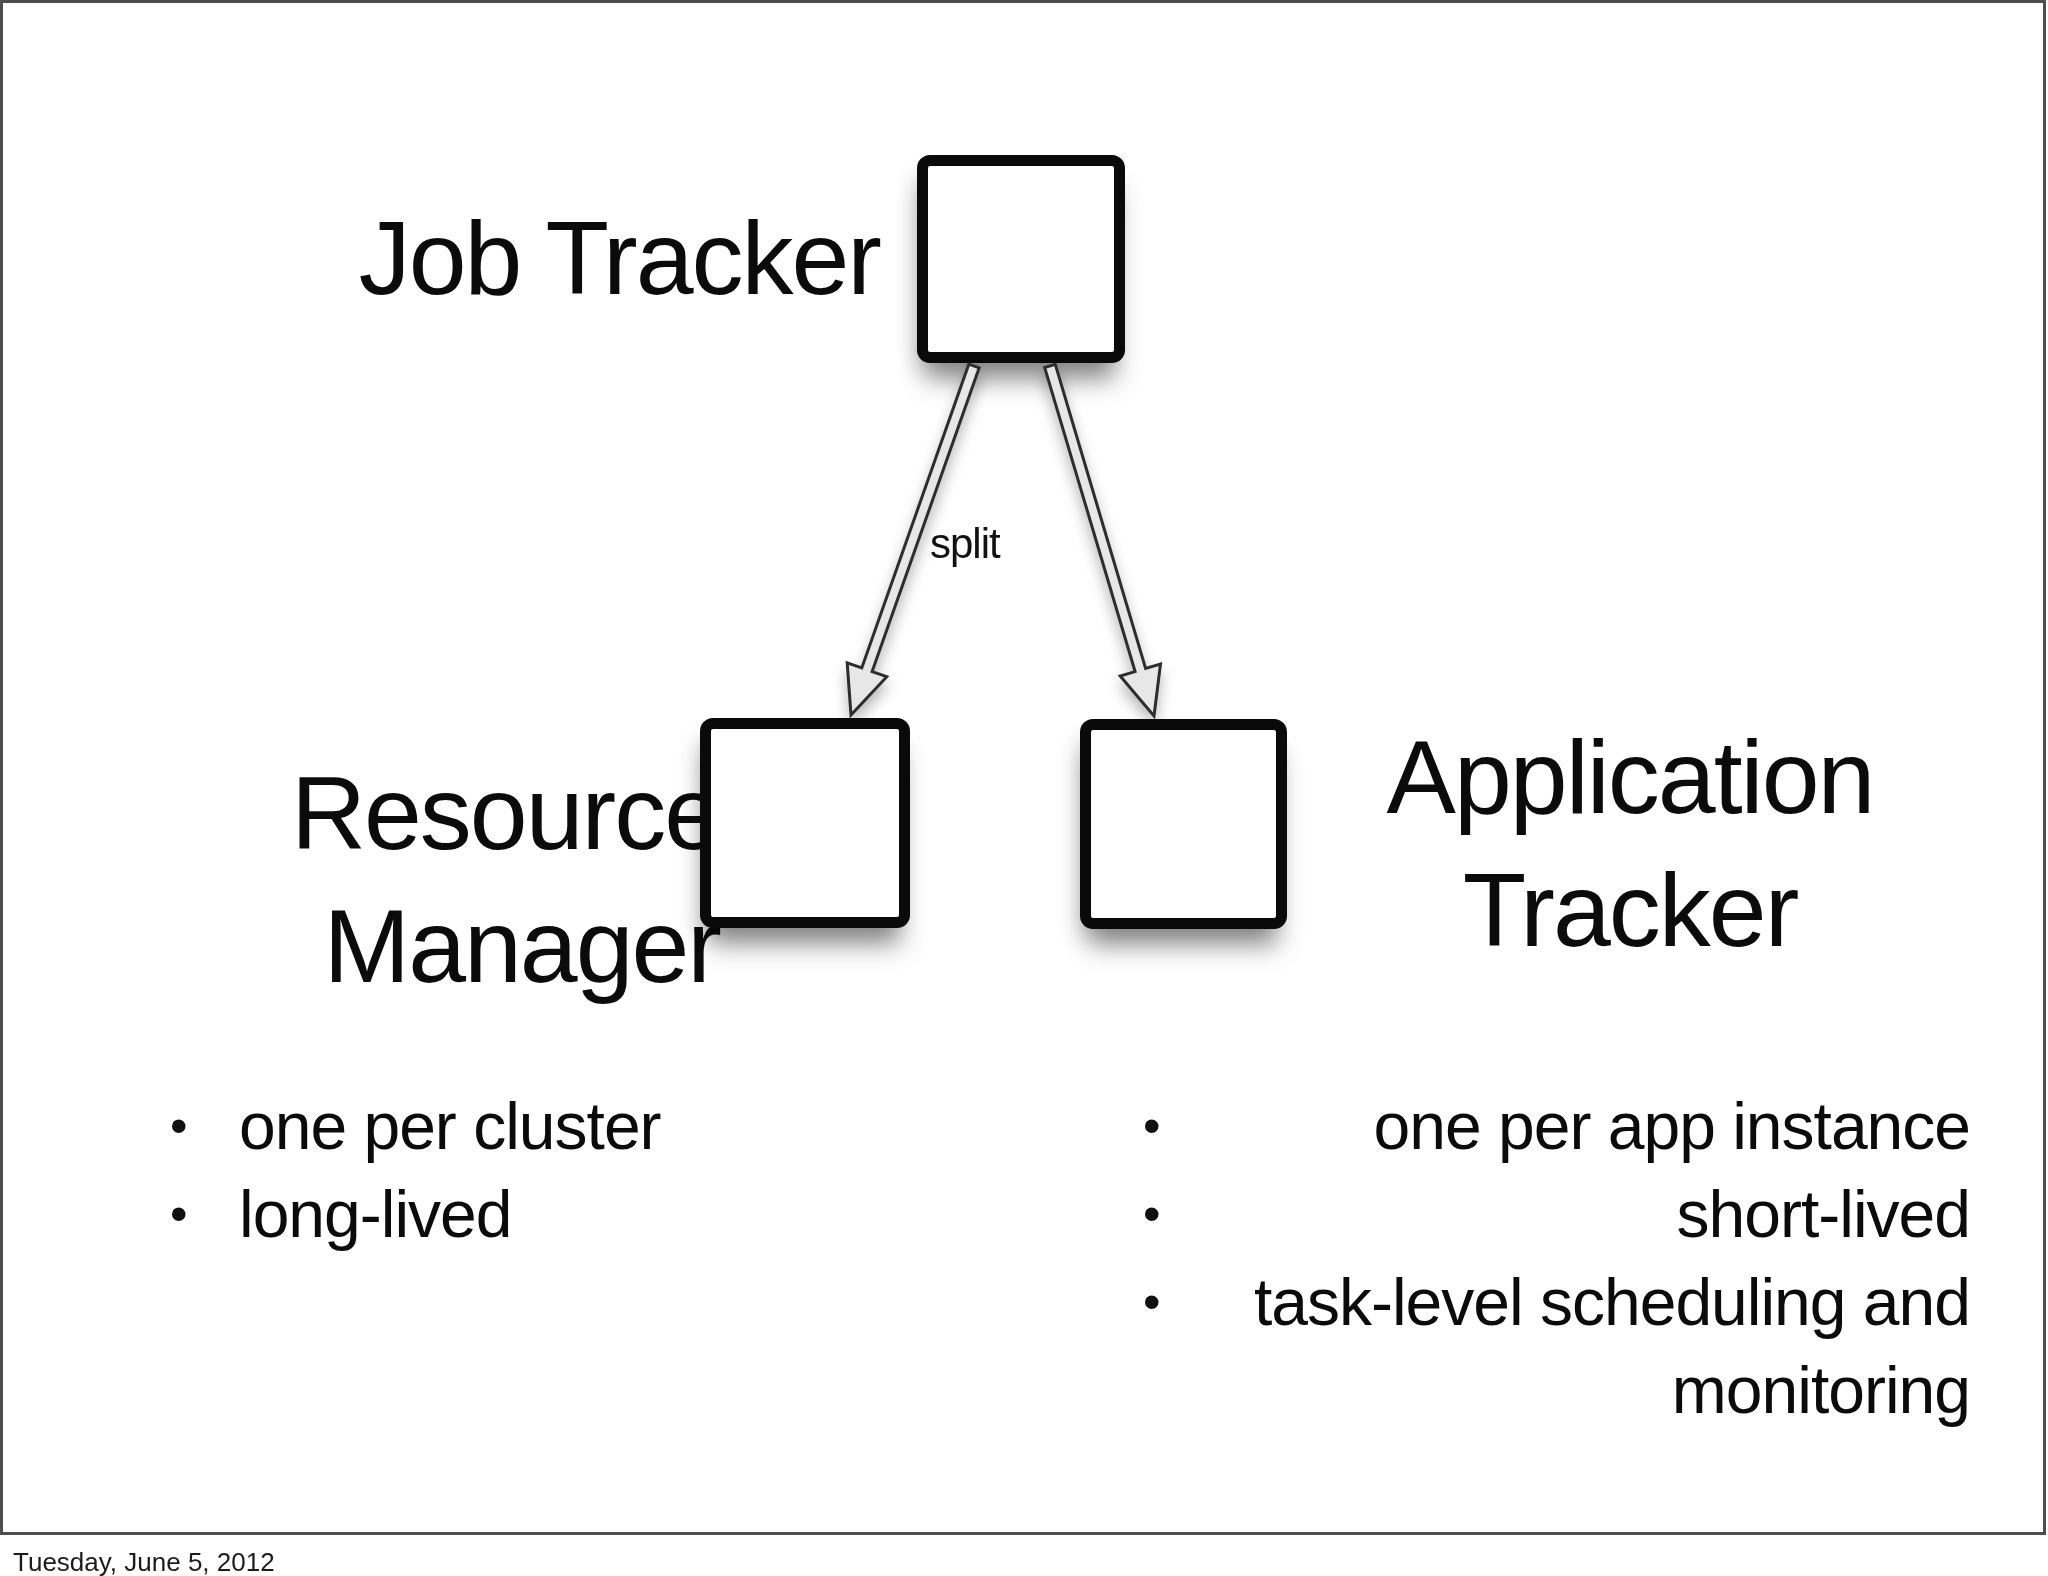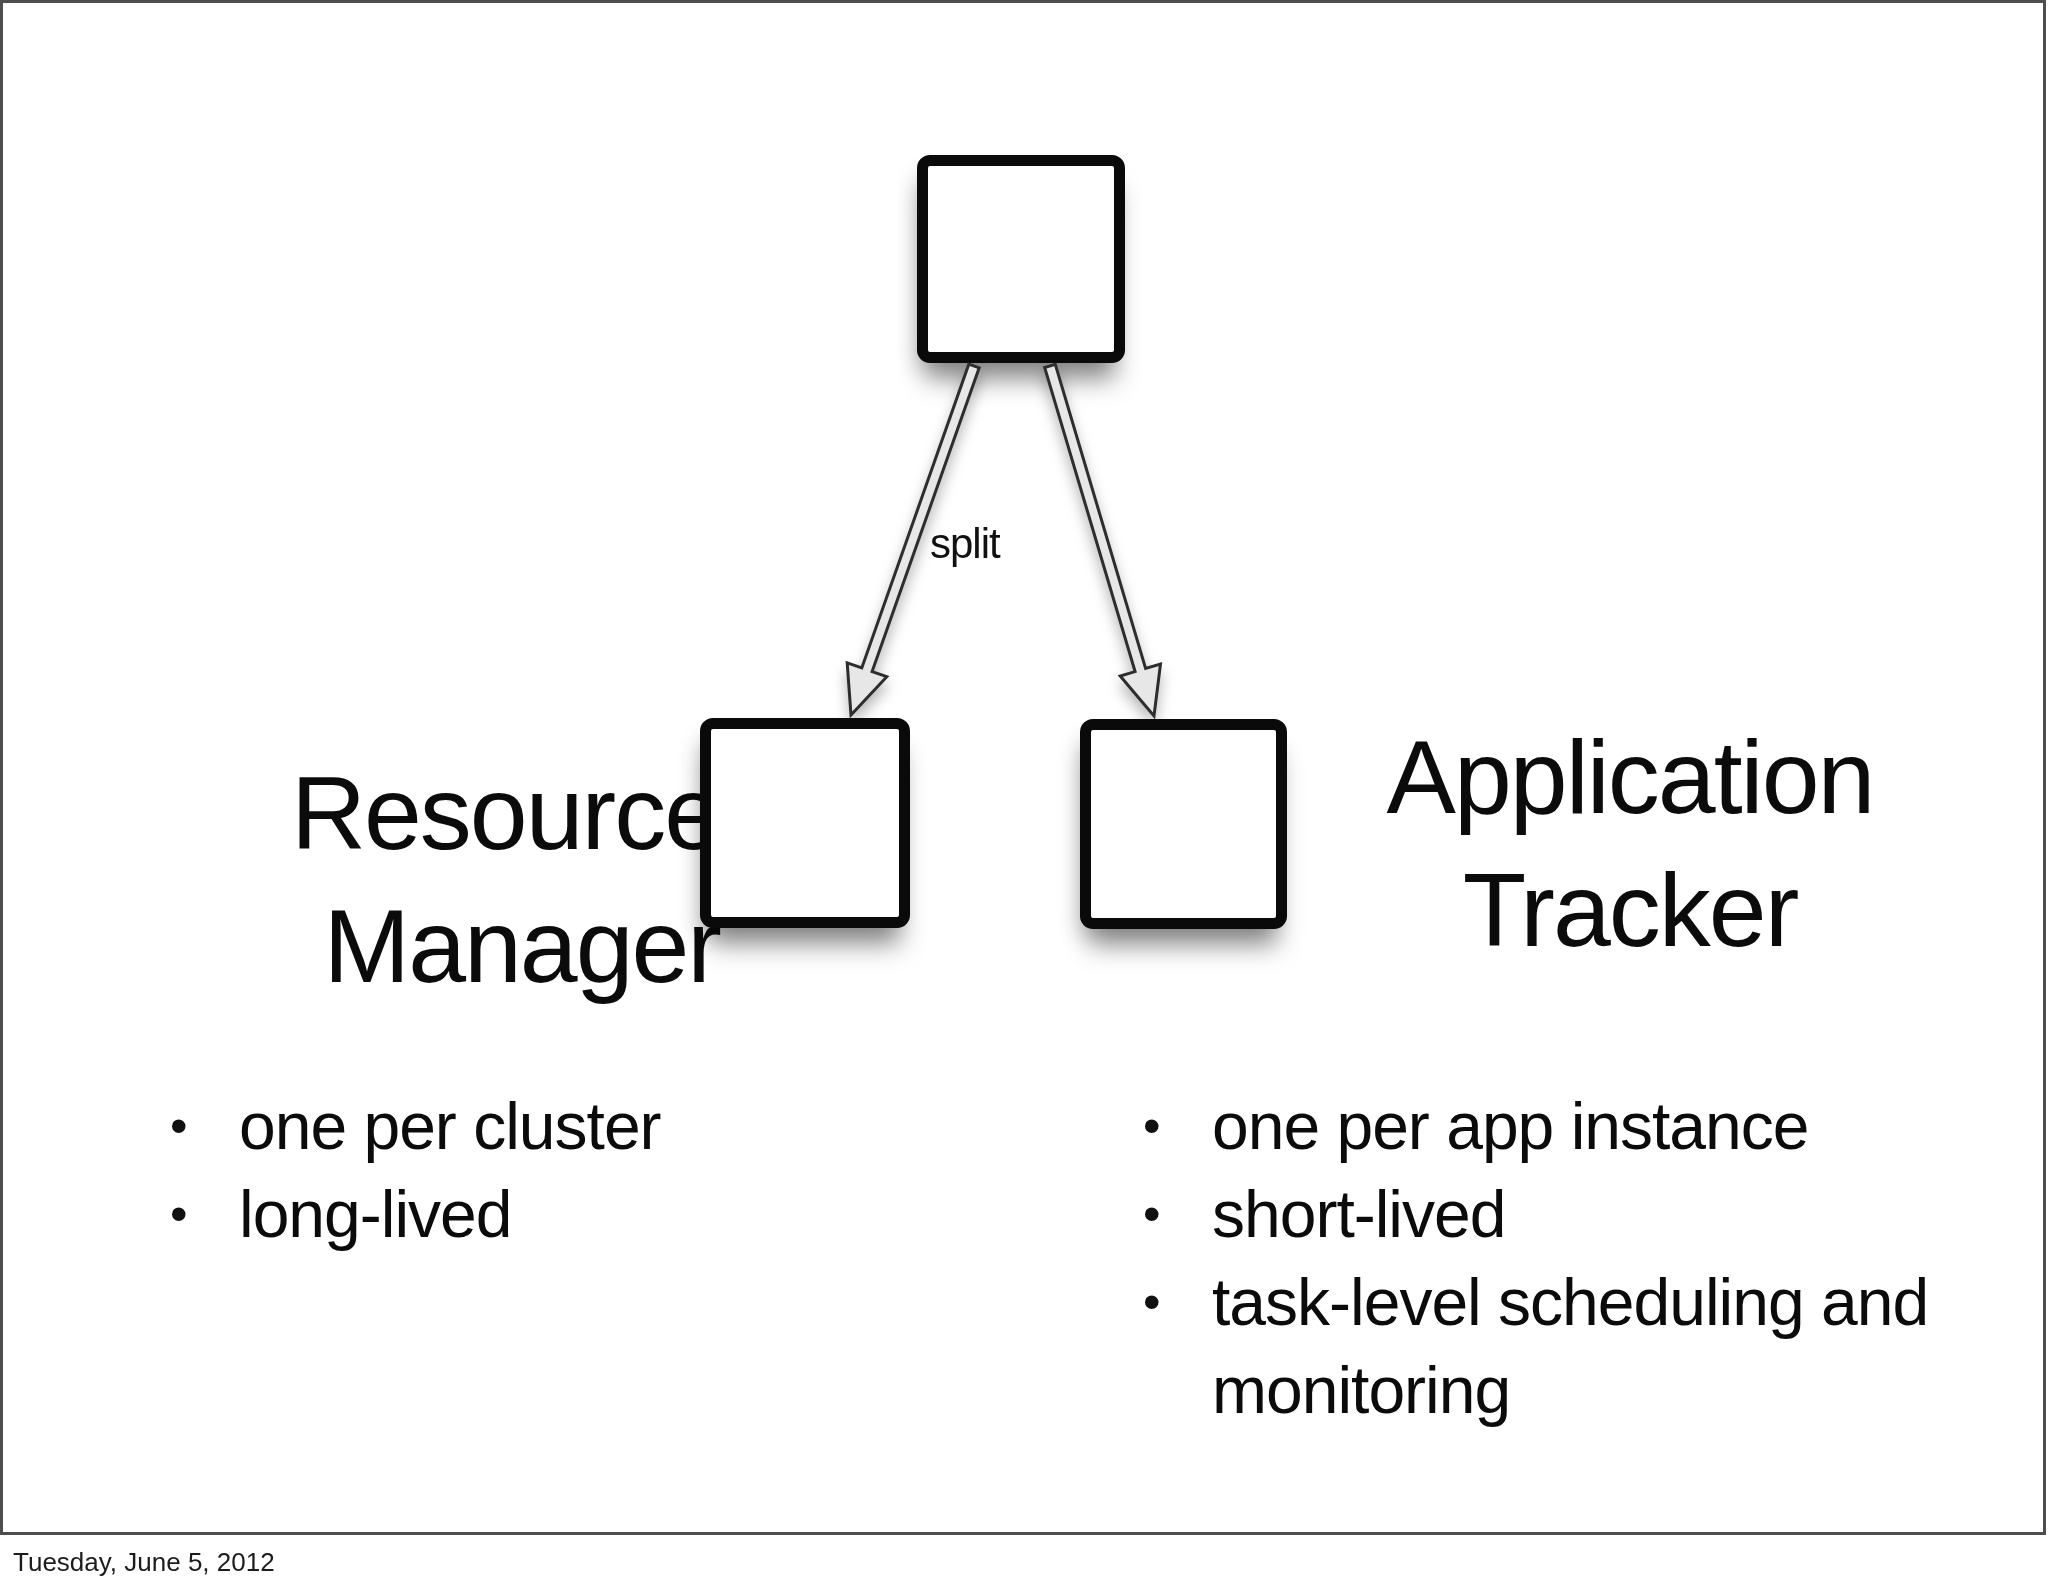--- a/index.html
+++ b/index.html
@@ -43,40 +43,41 @@
   .arrow-poly{
     fill:#e7e7e7;stroke:#2d2d2d;stroke-width:3;stroke-linejoin:miter;
     filter:drop-shadow(0 9px 7px rgba(0,0,0,0.28));
   }
   
   .bullet-list{
     position:absolute;top:1082px;margin:0;padding:0;list-style:none;
     font-size:66px;line-height:88px;letter-spacing:-1px;color:#0b0b0b;
   }
   #list-resource-manager{left:151px;width:860px;}
-  #list-application-master{left:1124px;width:846px;}
+  #list-application-master{left:1124px;width:846px;text-align:right;}
   .bullet-list li{position:relative;padding-left:88px;margin:0;}
   .bullet-list li::before{
     content:"\2022";position:absolute;left:19px;top:0;
     font-size:50px;line-height:88px;color:#111;
   }
   
   #footer-date{
     position:absolute;left:13px;top:1541px;font-size:26px;color:#1c1c1c;
     letter-spacing:0;
     margin-top:6px;
   }
 </style>
 </head>
 <body>
 
 <div id="canvas">
 
   <div class="slide-frame"></div>
 
+  <div class="big-label" id="label-job-tracker">Job Tracker</div>
   <div class="node-box" id="box-job-tracker"></div>
 
   <svg id="arrow-layer" viewBox="0 0 2048 1576" xmlns="http://www.w3.org/2000/svg">
     <polygon class="arrow-poly" points="979.2,367.8 872.1,671.6 886.8,676.7 851,715 847.2,662.8 861.8,667.9 968.8,364.2"></polygon>
     <polygon class="arrow-poly" points="1044.7,367.6 1135.1,671.6 1120.2,676.0 1154,716 1160.5,664.0 1145.6,668.4 1055.3,364.4"></polygon>
   </svg>
 
   <div id="label-split">split</div>
 
   <div class="big-label" id="label-resource-manager">Resource Manager</div>

